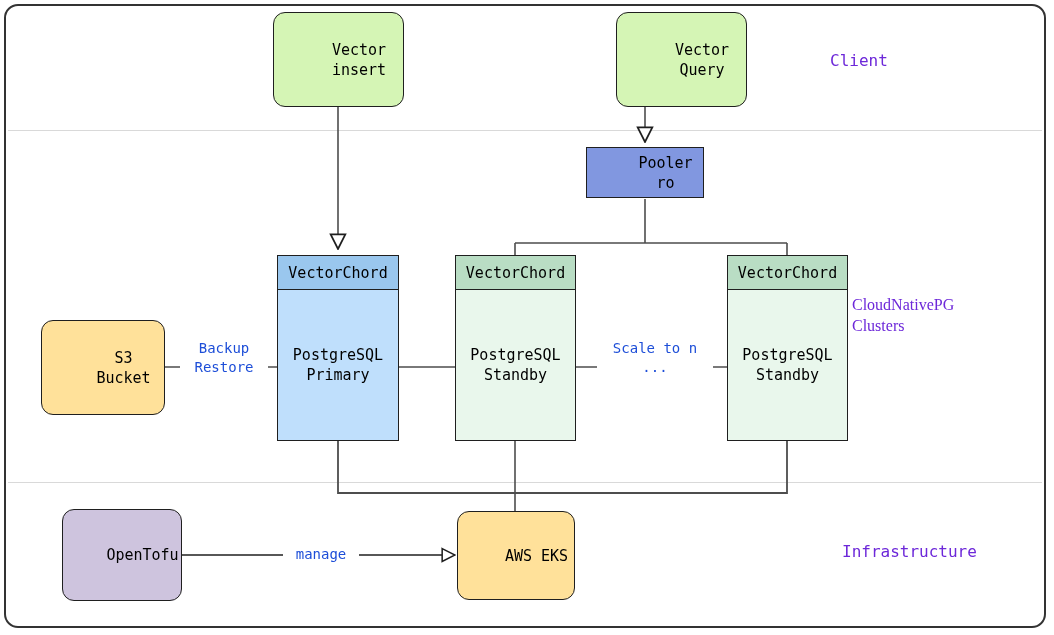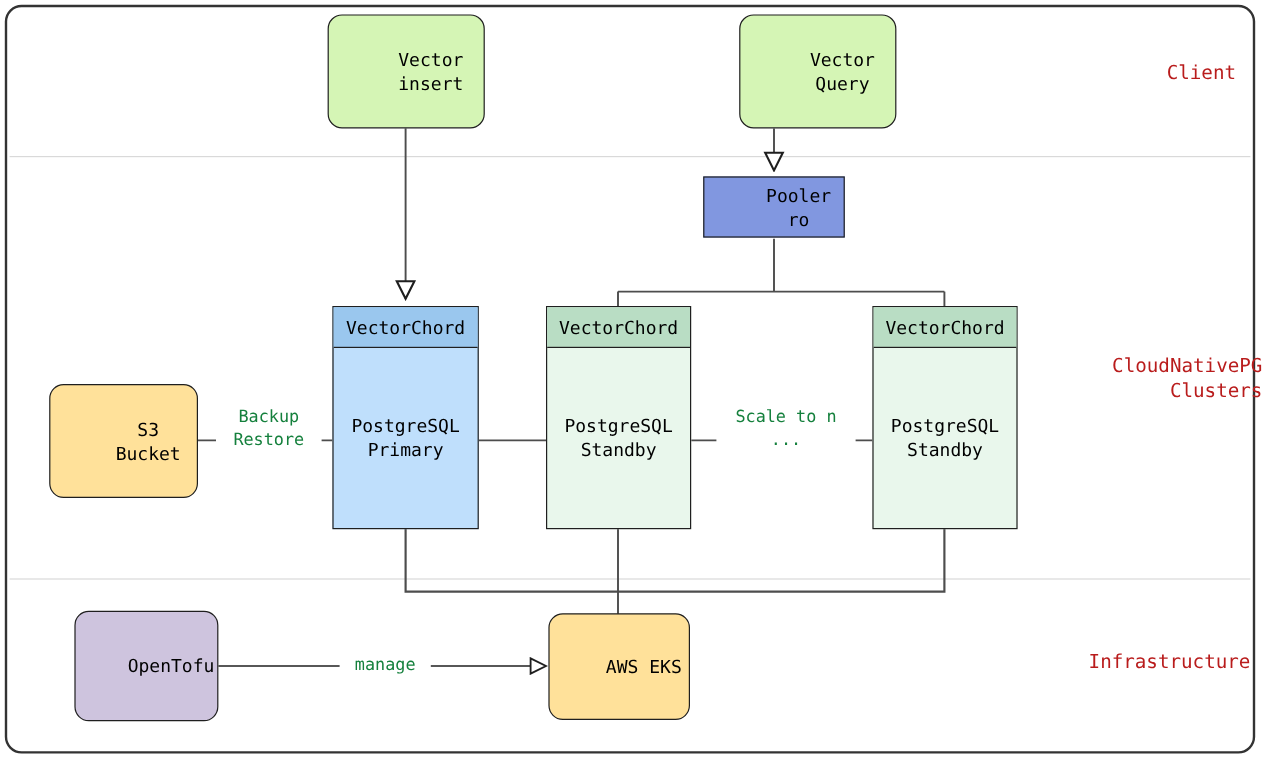--- a/index.html
+++ b/index.html
@@ -34,22 +34,22 @@
     position: absolute;
     left: 8px;
     width: 1034px;
     height: 0;
     border-top: 1px solid #d9d9d9;
   }
 
   
   .lane-title {
     position: absolute;
-    text-align: right;
-    color: #b91c1c;
+    text-align: left;
+    color: #6d28d9;
     font-size: 16px;
     line-height: 21px;
     letter-spacing: 0px;
     white-space: pre-line;
   }
 
   
   .node {
     position: absolute;
     box-sizing: border-box;
@@ -105,21 +105,21 @@
     left: 0;
     top: 0;
     width: 1054px;
     height: 635px;
     z-index: 1;
     pointer-events: none;
   }
   .edge-label {
     position: absolute;
     background: #ffffff;
-    color: #15803d;
+    color: #1d4ed8;
     font-size: 14px;
     line-height: 19px;
     text-align: center;
     white-space: pre-line;
     padding: 0 2px;
     z-index: 2;
   }
 </style>
 </head>
 <body>
@@ -194,21 +194,21 @@
   <div class="node rounded" style="left:41px; top:320px; width:124px; height:95px; background:#ffe19a;">
     <span>S3 Bucket</span>
   </div>
 
   <div class="edge-label" style="left:180px; top:339px; width:84px;">Backup
 Restore</div>
 
   <div class="edge-label" style="left:597px; top:339px; width:112px;text-align:center;">Scale to n
 ...</div>
 
-  <div class="lane-title" style="left:852px; top:294px; width:200px;">CloudNativePG
+  <div class="lane-title" style="left:852px; top:294px; width:200px;font-family:Liberation Serif, serif;">CloudNativePG
 Clusters</div>
 
   <div class="node rounded" style="left:62px; top:509px; width:120px; height:92px; background:#cec4de;">
     <span>OpenTofu</span>
   </div>
 
   <div class="edge-label" style="left:283px; top:545px; width:72px;">manage</div>
 
   <div class="node rounded" style="left:457px; top:511px; width:118px; height:89px; background:#ffe19a;">
     <span>AWS EKS</span>

